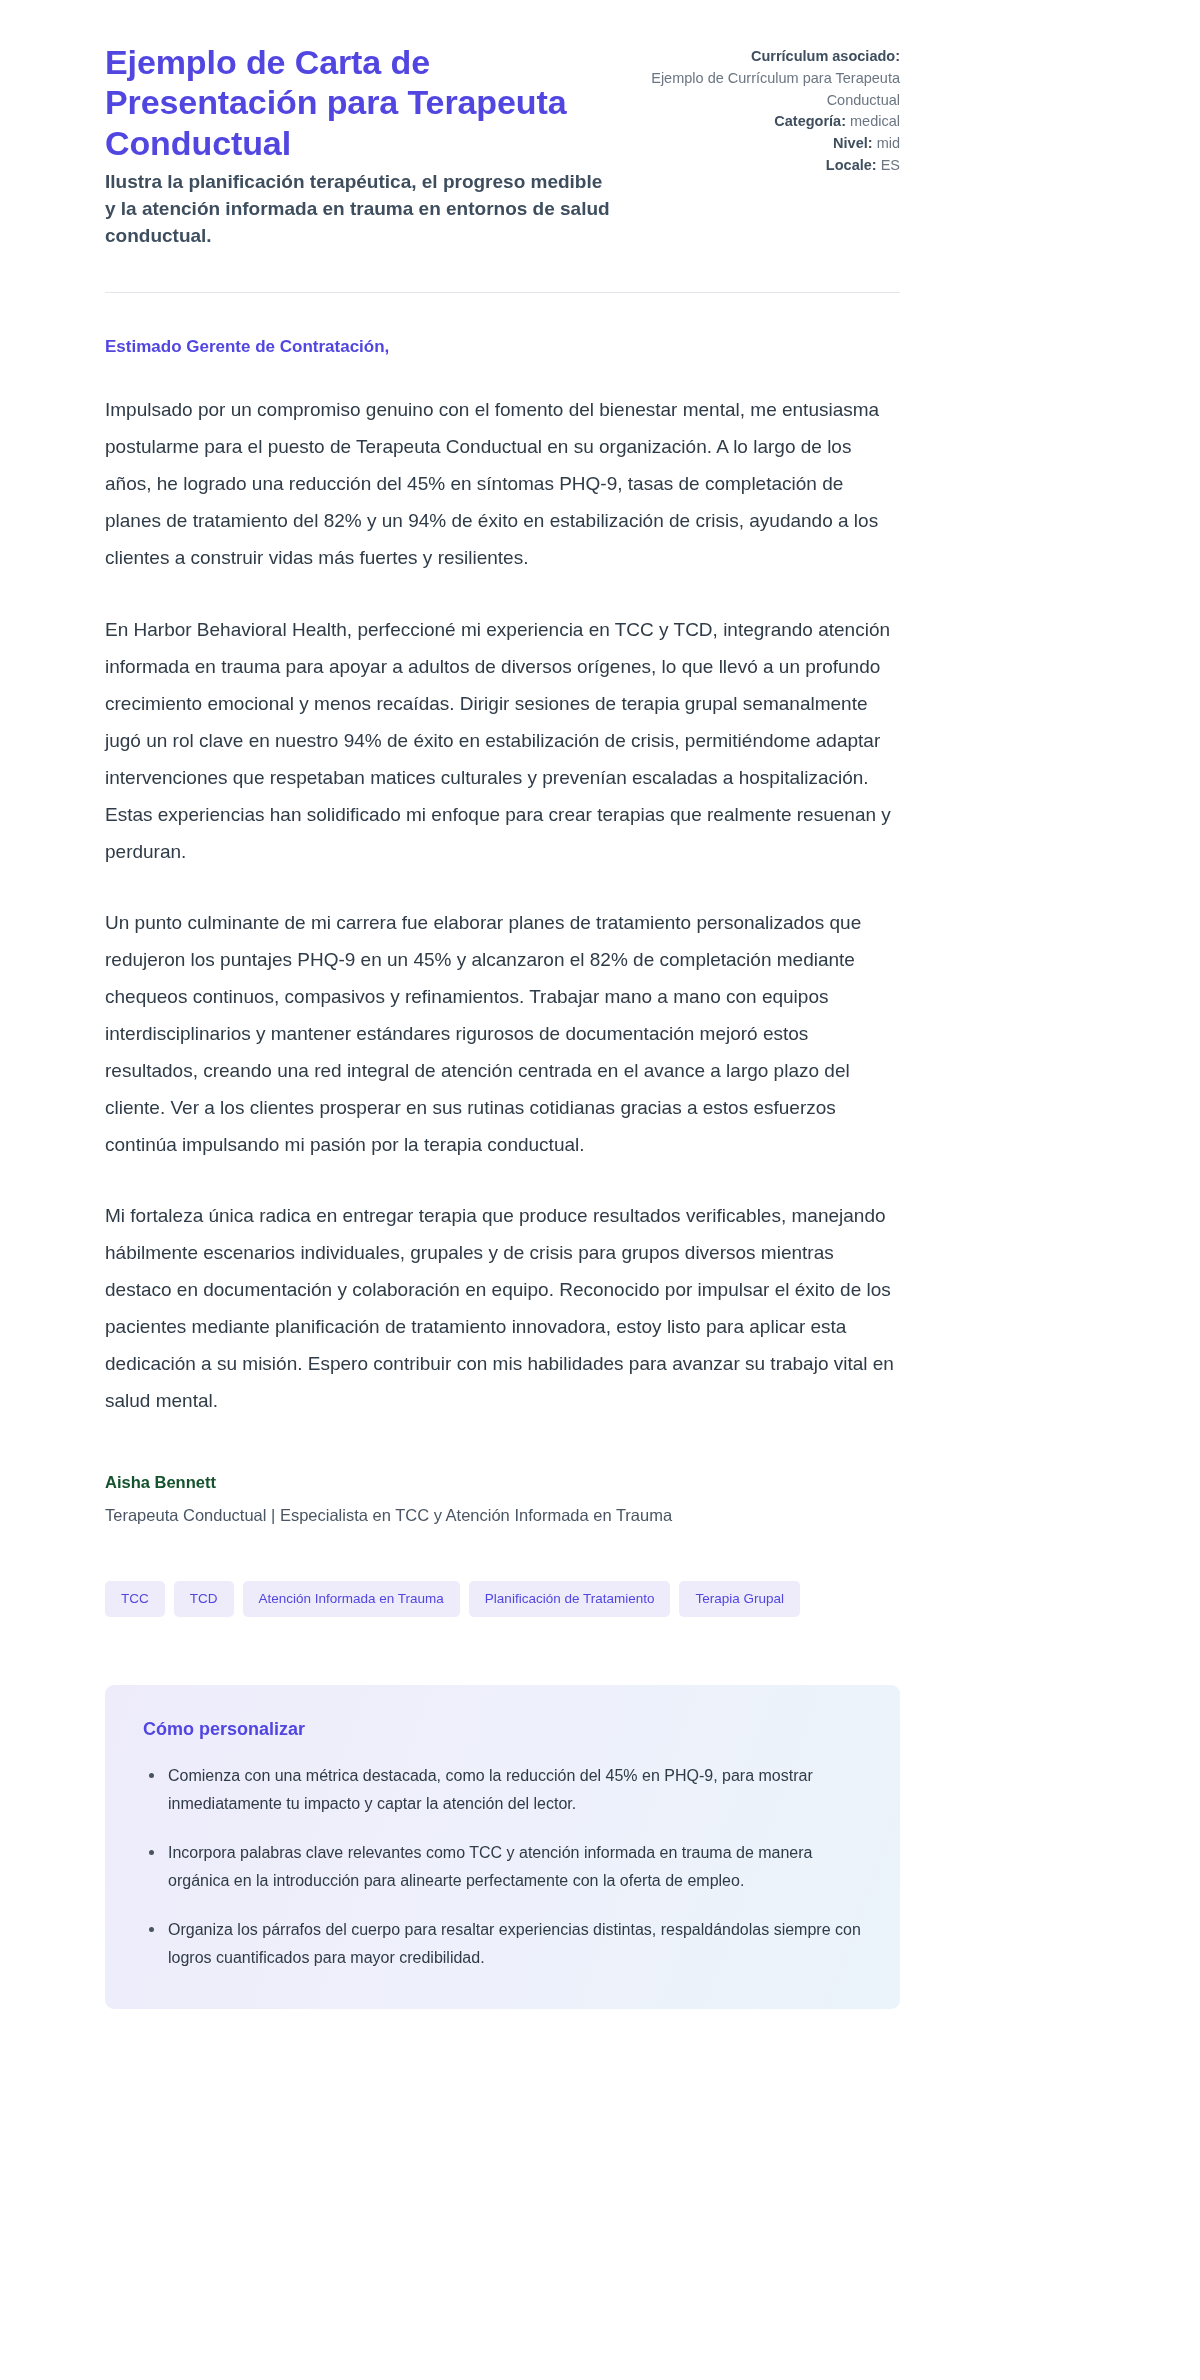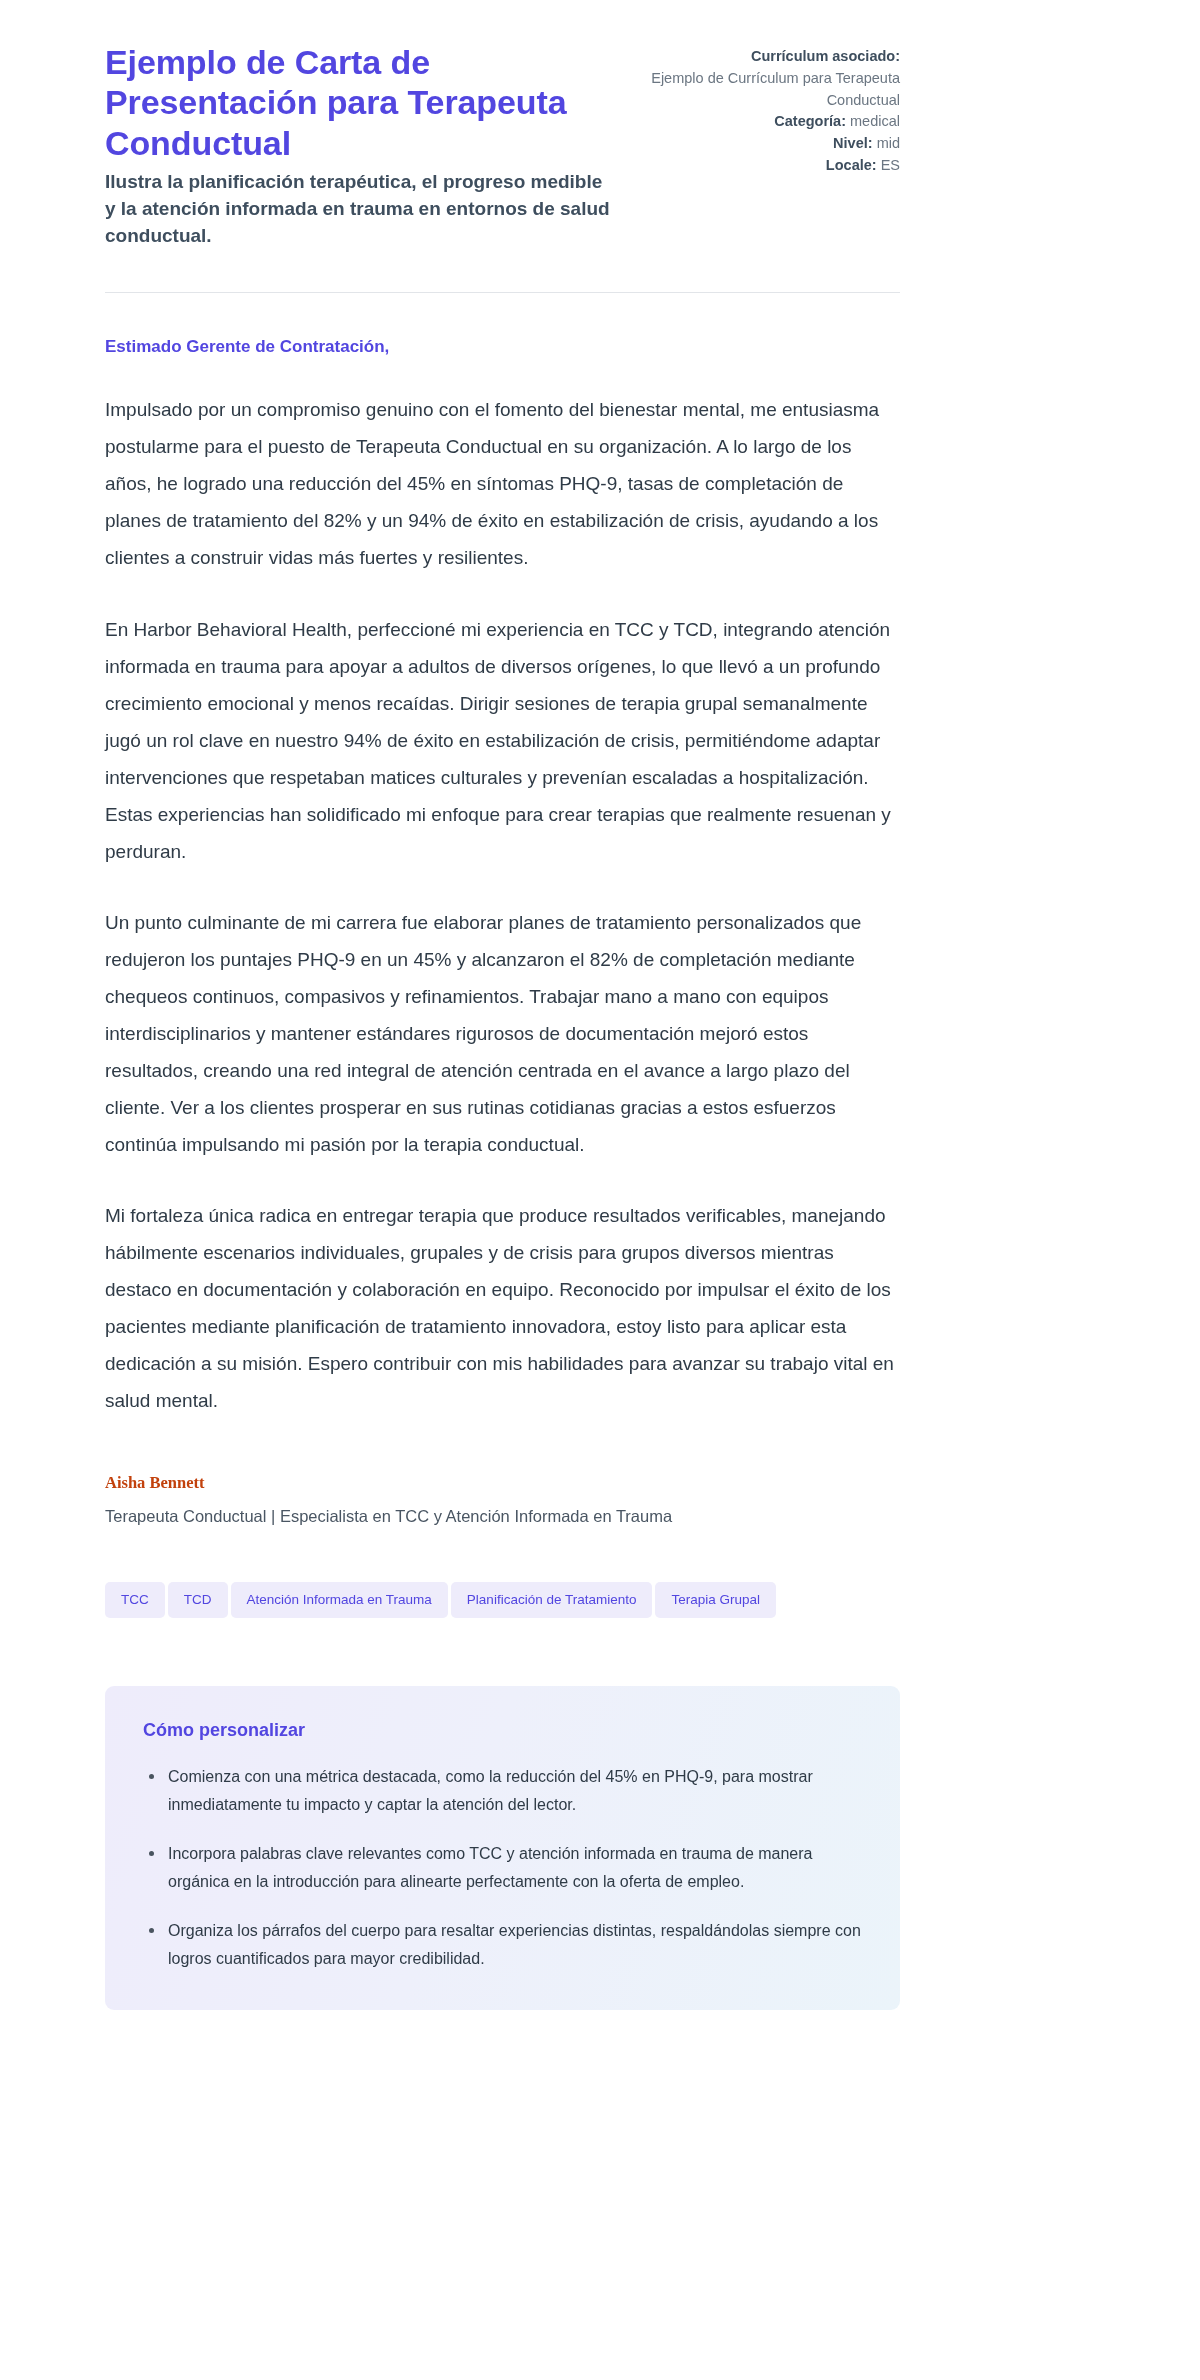--- a/index.html
+++ b/index.html
@@ -94,35 +94,34 @@
     max-width: 1010px;
   }
 
   
   .signature {
     margin-top: 54px;
   }
   .sig-name {
     font-size: 16.5px;
     font-weight: bold;
-    color: #c2410c;
+    color: #14532d;
     margin: 0 0 14px 0;
-    font-family: Liberation Serif, serif;
   }
   .sig-role {
     font-size: 16.5px;
     color: #4a5663;
     margin: 0;
   }
 
   
   .tags {
     display: flex;
     flex-wrap: wrap;
-    gap: 3px;
+    gap: 9px;
     margin-top: 56px;
   }
   .tag {
     background: #eeecfb;
     color: #5246e0;
     font-size: 13.5px;
     line-height: 1;
     padding: 11px 16px;
     border-radius: 5px;
     white-space: nowrap;

